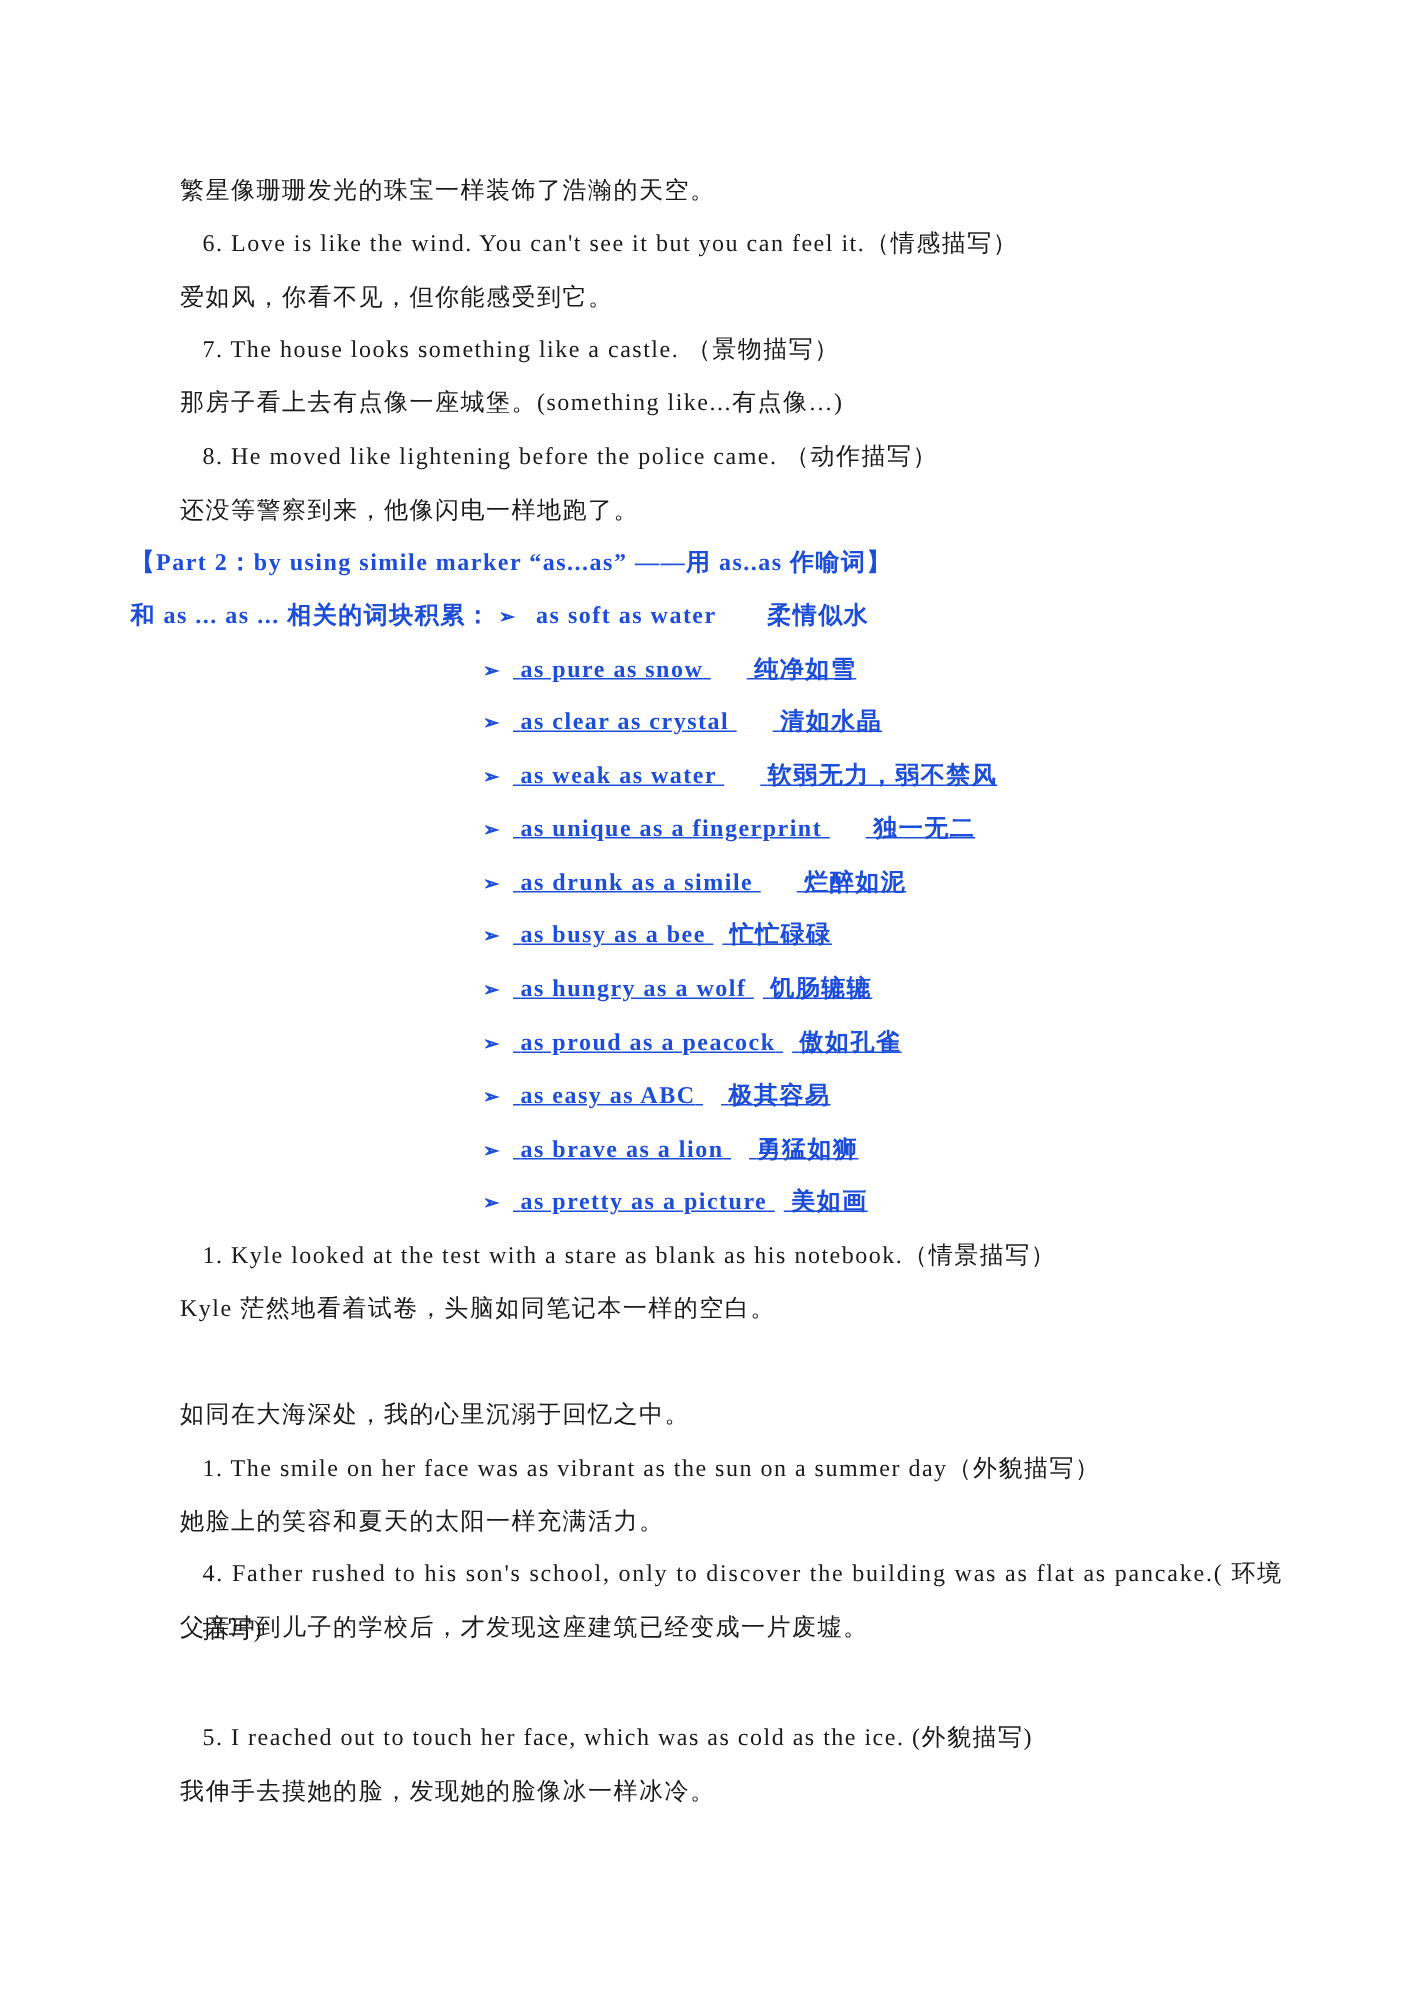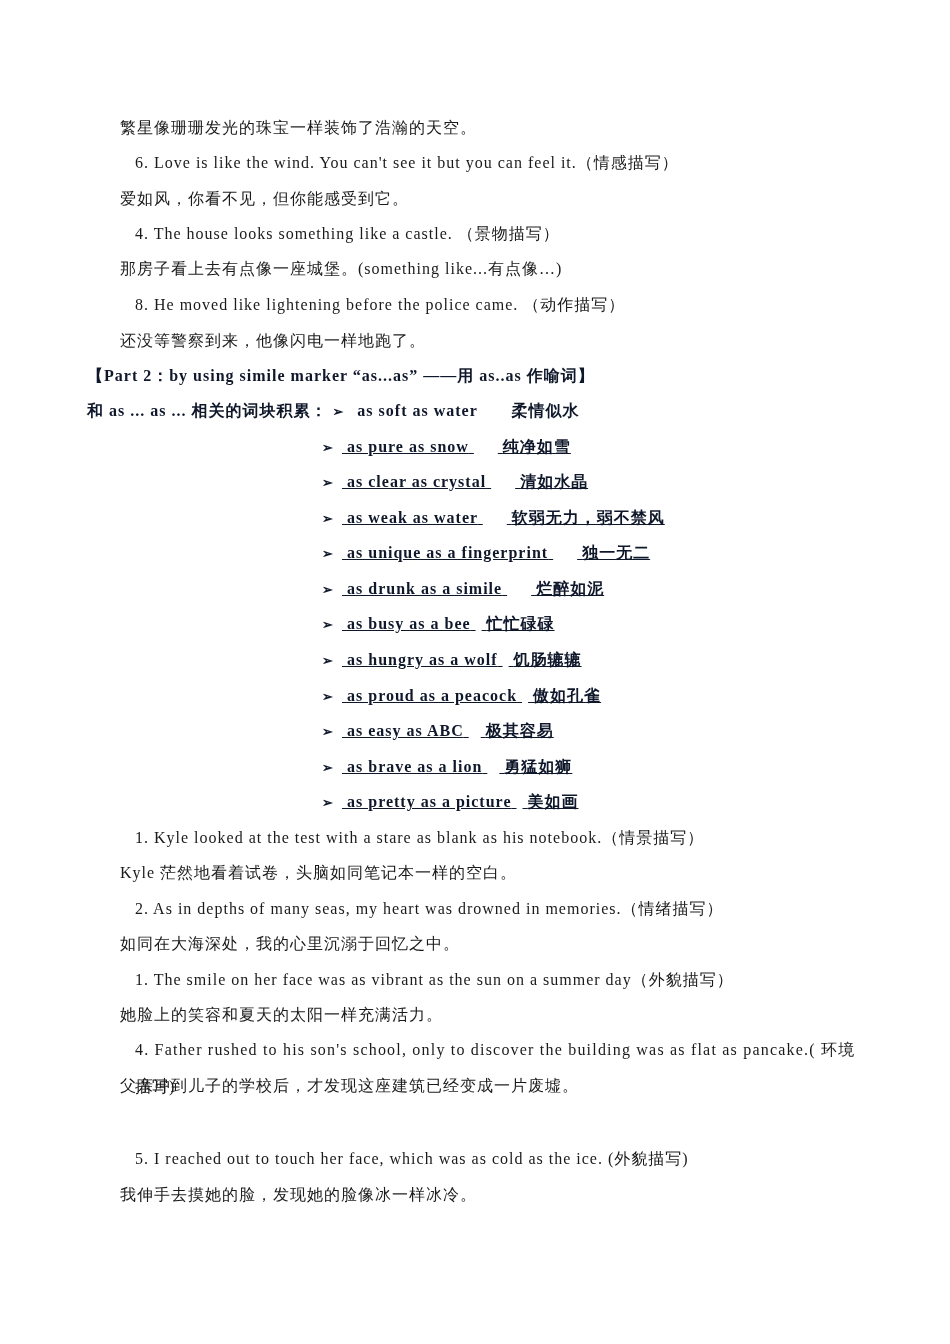--- a/index.html
+++ b/index.html
@@ -2,36 +2,36 @@
 <html><head>
   <meta charset="utf-8">
   <style>
     html, body { margin: 0; padding: 0; background: #ffffff; }
     body { width: 950px; height: 1344px; position: relative; overflow: hidden;
            font-family: "Liberation Serif", "DejaVu Serif", serif; color: #1a1a1a; }
     .page { position: absolute; left: 0; top: 0; width: 950px; height: 1344px; }
     .line { position: absolute; white-space: nowrap; font-size: 16px; letter-spacing: 1px; line-height: 20px; }
     .indent { left: 120px; }
     .num { left: 87px; margin-left: 48px; }
-    .green { color: #0f172a; font-weight: bold; }
+    .green { color: #1d4ed8; font-weight: bold; }
     .item { left: 322px; text-decoration: underline; }
     .item .arrow { display: inline-block; width: 20px; font-size: 13px; }
     .item .gap { display: inline-block; }
   </style>
 </head>
 <body>
 
 <div class="page">
 
   <div class="line indent" style="top:118px">繁星像珊珊发光的珠宝一样装饰了浩瀚的天空。</div>
 
   <div class="line num" style="top:153px">6. Love is like the wind. You can't see it but you can feel it.（情感描写）</div>
   <div class="line indent" style="top:189px">爱如风，你看不见，但你能感受到它。</div>
 
-  <div class="line num" style="top:224px">4. The house looks something like a castle. （景物描写）</div>
+  <div class="line num" style="top:224px">7. The house looks something like a castle. （景物描写）</div>
   <div class="line indent" style="top:259px">那房子看上去有点像一座城堡。(something like...有点像…)</div>
 
   <div class="line num" style="top:295px">8. He moved like lightening before the police came. （动作描写）</div>
   <div class="line indent" style="top:331px">还没等警察到来，他像闪电一样地跑了。</div>
 
   <div class="line green" style="top:366px; left:87px;">【Part 2：by using simile marker “as...as” ——用 as..as 作喻词】</div>
 
   <div class="line green" style="top:401px; left:87px;">
     <span>和 as ... as ... 相关的词块积累：</span>
     <span class="arrow" style="font-size:13px; margin-right:8px;">➢</span>
@@ -103,21 +103,20 @@
   <div class="line green item" style="top:792px">
     <span class="arrow">➢</span>
     <span>as pretty as a picture</span>
     <span class="gap" style="width:6px"></span>
     <span>美如画</span>
   </div>
 
   <div class="line num" style="top:828px">1. Kyle looked at the test with a stare as blank as his notebook.（情景描写）</div>
   <div class="line indent" style="top:863px">Kyle 茫然地看着试卷，头脑如同笔记本一样的空白。</div>
 
-  <div class="line num" style="top:899px">2. As in depths of many seas, my heart was drowned in memories.（情绪描写）</div>
   <div class="line indent" style="top:934px">如同在大海深处，我的心里沉溺于回忆之中。</div>
 
   <div class="line num" style="top:970px">1. The smile on her face was as vibrant as the sun on a summer day（外貌描写）</div>
   <div class="line indent" style="top:1005px">她脸上的笑容和夏天的太阳一样充满活力。</div>
 
   <div class="line num" style="top:1040px; letter-spacing:1.2px;">4. Father rushed to his son's school, only to discover the building was as flat as pancake.( 环境</div>
   <div class="line num" style="top:1077px">描写)</div>
   <div class="line indent" style="top:1076px">父亲冲到儿子的学校后，才发现这座建筑已经变成一片废墟。</div>
 
   <div class="line num" style="top:1149px">5. I reached out to touch her face, which was as cold as the ice.  (外貌描写)</div>

